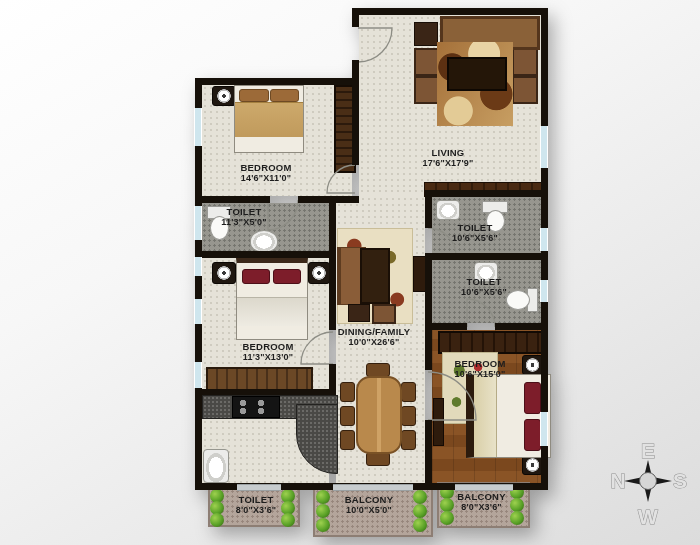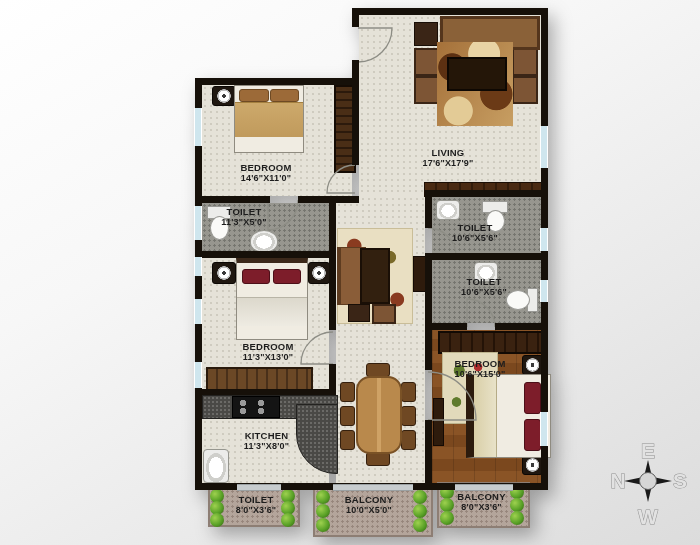--- a/index.html
+++ b/index.html
@@ -248,23 +248,23 @@
     <div class="dims">10'6"X5'6"</div>
   </div>
   <div class="lbl" style="left:439px;top:276px;width:90px;">
     <div>TOILET</div>
     <div class="dims">10'6"X5'6"</div>
   </div>
   <div class="lbl" style="left:203px;top:341px;width:130px;">
     <div>BEDROOM</div>
     <div class="dims">11'3"X13'0"</div>
   </div>
-  <div class="lbl" style="left:204px;top:430px;width:125px;">
-    <div>KITCHEN</div>
-    <div class="dims">11'3"X8'0"</div>
+  <div class="lbl" style="left:314px;top:326px;width:120px;">
+    <div>DINING/FAMILY</div>
+    <div class="dims">10'0"X26'6"</div>
   </div>
   <div class="lbl" style="left:435px;top:358px;width:90px;">
     <div>BEDROOM</div>
     <div class="dims">10'6"X15'0"</div>
   </div>
   <div class="lbl" style="left:212px;top:494px;width:88px;">
     <div>TOILET</div>
     <div class="dims">8'0"X3'6"</div>
   </div>
   <div class="lbl" style="left:316px;top:494px;width:106px;">

